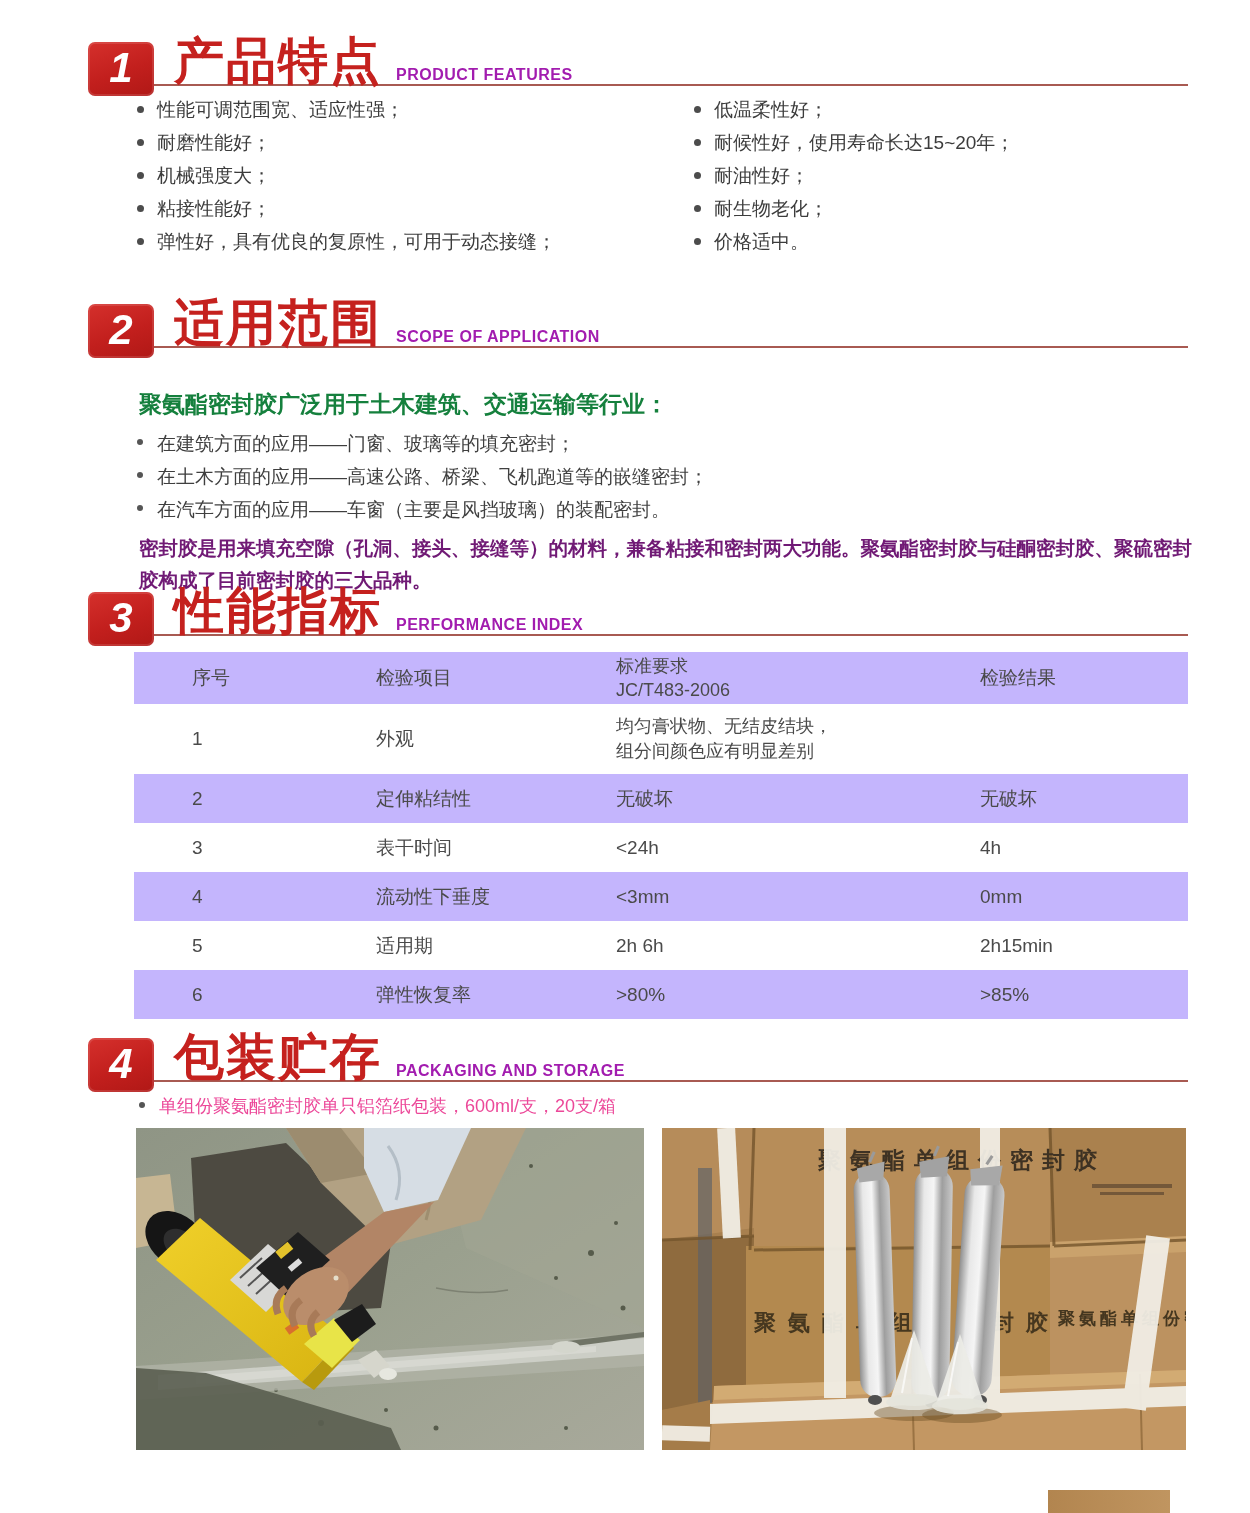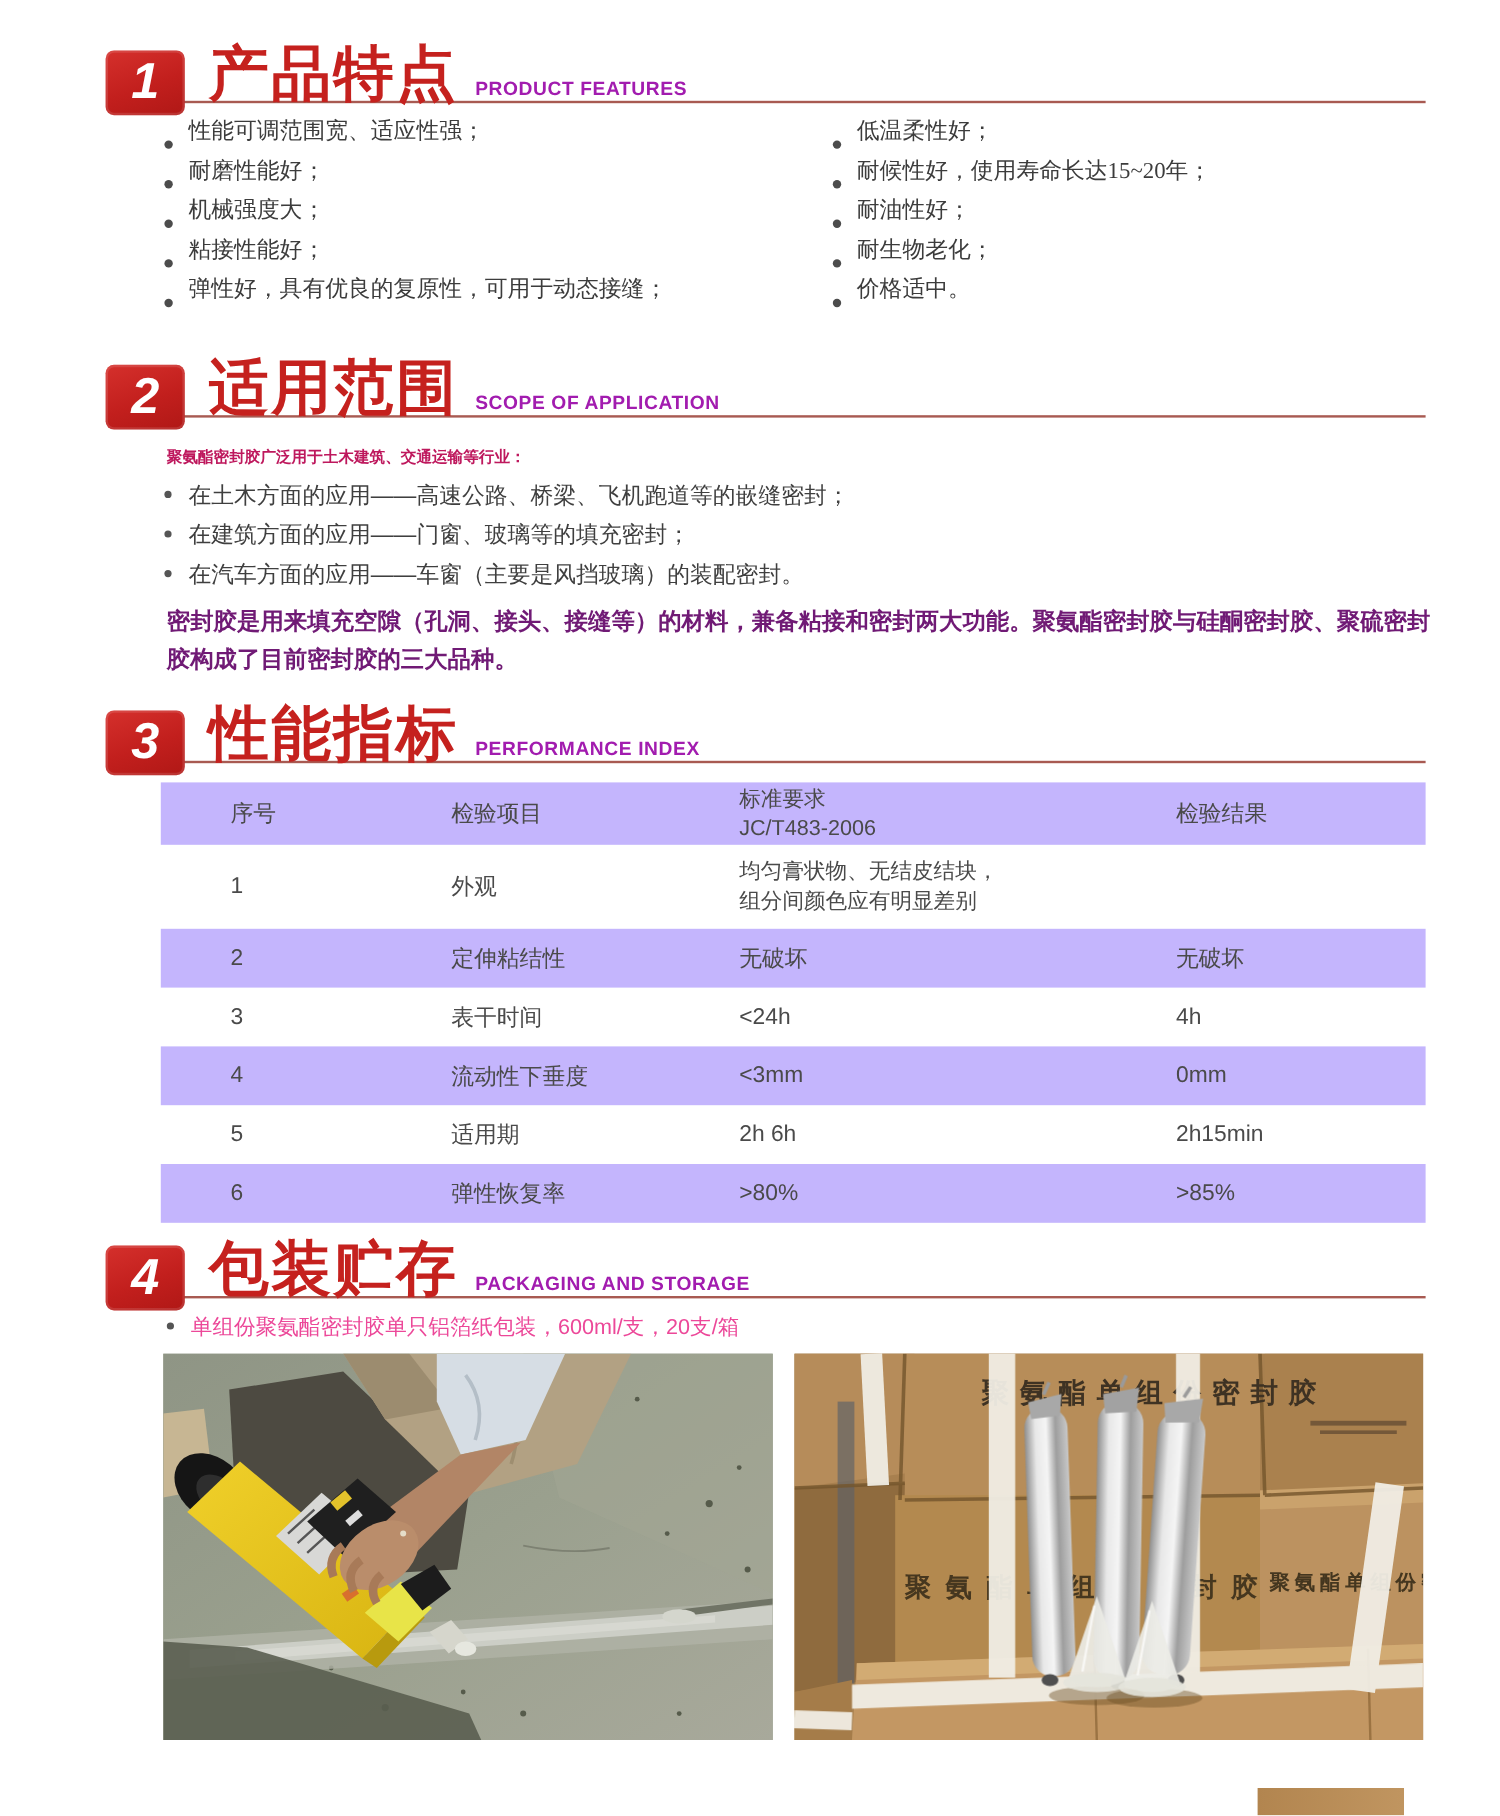--- a/index.html
+++ b/index.html
@@ -16,27 +16,27 @@
     background:linear-gradient(160deg,#d5302c 0%,#c21f1d 55%,#b01816 100%);
     border-radius:7px;color:#ffffff;font-style:italic;font-weight:800;
     font-size:42px;text-align:center;line-height:52px;
     box-shadow:inset 0 0 0 2px rgba(255,255,255,.12);
   }
   .titles{position:absolute;left:86px;top:0;height:46px;display:flex;align-items:flex-end;gap:14px;z-index:2;white-space:nowrap;}
   .title-zh{font-size:50px;font-weight:700;color:#c5211e;line-height:1;letter-spacing:2px;}
   .title-en{font-size:16px;font-weight:700;color:#a21caf;line-height:1;padding-bottom:3px;letter-spacing:.5px;}
   
   .blist{position:absolute;list-style:none;margin:0;padding:0;}
-  .blist li{display:flex;align-items:center;margin-bottom:12px;font-size:19px;line-height:21px;color:#3c3c3c;font-family:Liberation Serif, serif;}
+  .blist li{display:flex;align-items:flex-start;margin-bottom:12px;font-size:19px;line-height:21px;color:#3c3c3c;}
   .dot{flex:0 0 22px;position:relative;}
   .dot::before{content:"";position:absolute;left:2px;top:7px;width:7px;height:7px;border-radius:50%;background:#4c4c4c;}
   .s2dot::before{width:6px;height:6px;top:6px;background:#555;}
   
   .s2-block{position:absolute;left:135px;top:372px;width:1062px;}
-  .s2-intro{font-size:13px;font-weight:800;color:#be185d;margin:0 0 13px 4px;}
+  .s2-intro{font-size:23px;font-weight:800;color:#15803d;margin:17px 0 13px 4px;}
   .s2-list{list-style:none;margin:0;padding:0;}
   .s2-list li{display:flex;align-items:flex-start;margin-bottom:12px;font-size:19px;line-height:21px;color:#3f3f3f;}
   .s2-para{font-size:19.5px;font-weight:800;color:#701a75;line-height:32px;margin:6px 0 0 4px;}
   
   .ptable{position:absolute;left:134px;top:652px;width:1054px;font-size:19px;color:#4a4a4a;}
   .trow{display:grid;grid-template-columns:242px 240px 364px 208px;align-items:center;}
   .trow.gray{background:#c4b5fd;}
   .trow.head{height:52px;}
   .trow.tall{height:70px;}
   .trow.std{height:49px;}
@@ -120,25 +120,25 @@
       <span class="title-zh">适用范围</span>
       <span class="title-en">SCOPE OF APPLICATION</span>
     </div>
   </div>
 
   <div class="s2-block">
     <p class="s2-intro">聚氨酯密封胶广泛用于土木建筑、交通运输等行业：</p>
     <ul class="s2-list">
       <li>
           <span class="dot s2dot"></span>
-          <span>在土木方面的应用——高速公路、桥梁、飞机跑道等的嵌缝密封；</span>
+          <span>在建筑方面的应用——门窗、玻璃等的填充密封；</span>
         </li>
       <li>
           <span class="dot s2dot"></span>
-          <span>在建筑方面的应用——门窗、玻璃等的填充密封；</span>
+          <span>在土木方面的应用——高速公路、桥梁、飞机跑道等的嵌缝密封；</span>
         </li>
       <li>
           <span class="dot s2dot"></span>
           <span>在汽车方面的应用——车窗（主要是风挡玻璃）的装配密封。</span>
         </li>
     </ul>
     <p class="s2-para">密封胶是用来填充空隙（孔洞、接头、接缝等）的材料，兼备粘接和密封两大功能。聚氨酯密封胶与硅酮密封胶、聚硫密封胶构成了目前密封胶的三大品种。</p>
   </div>
 
   <div class="sec-head" style="top:590px">

